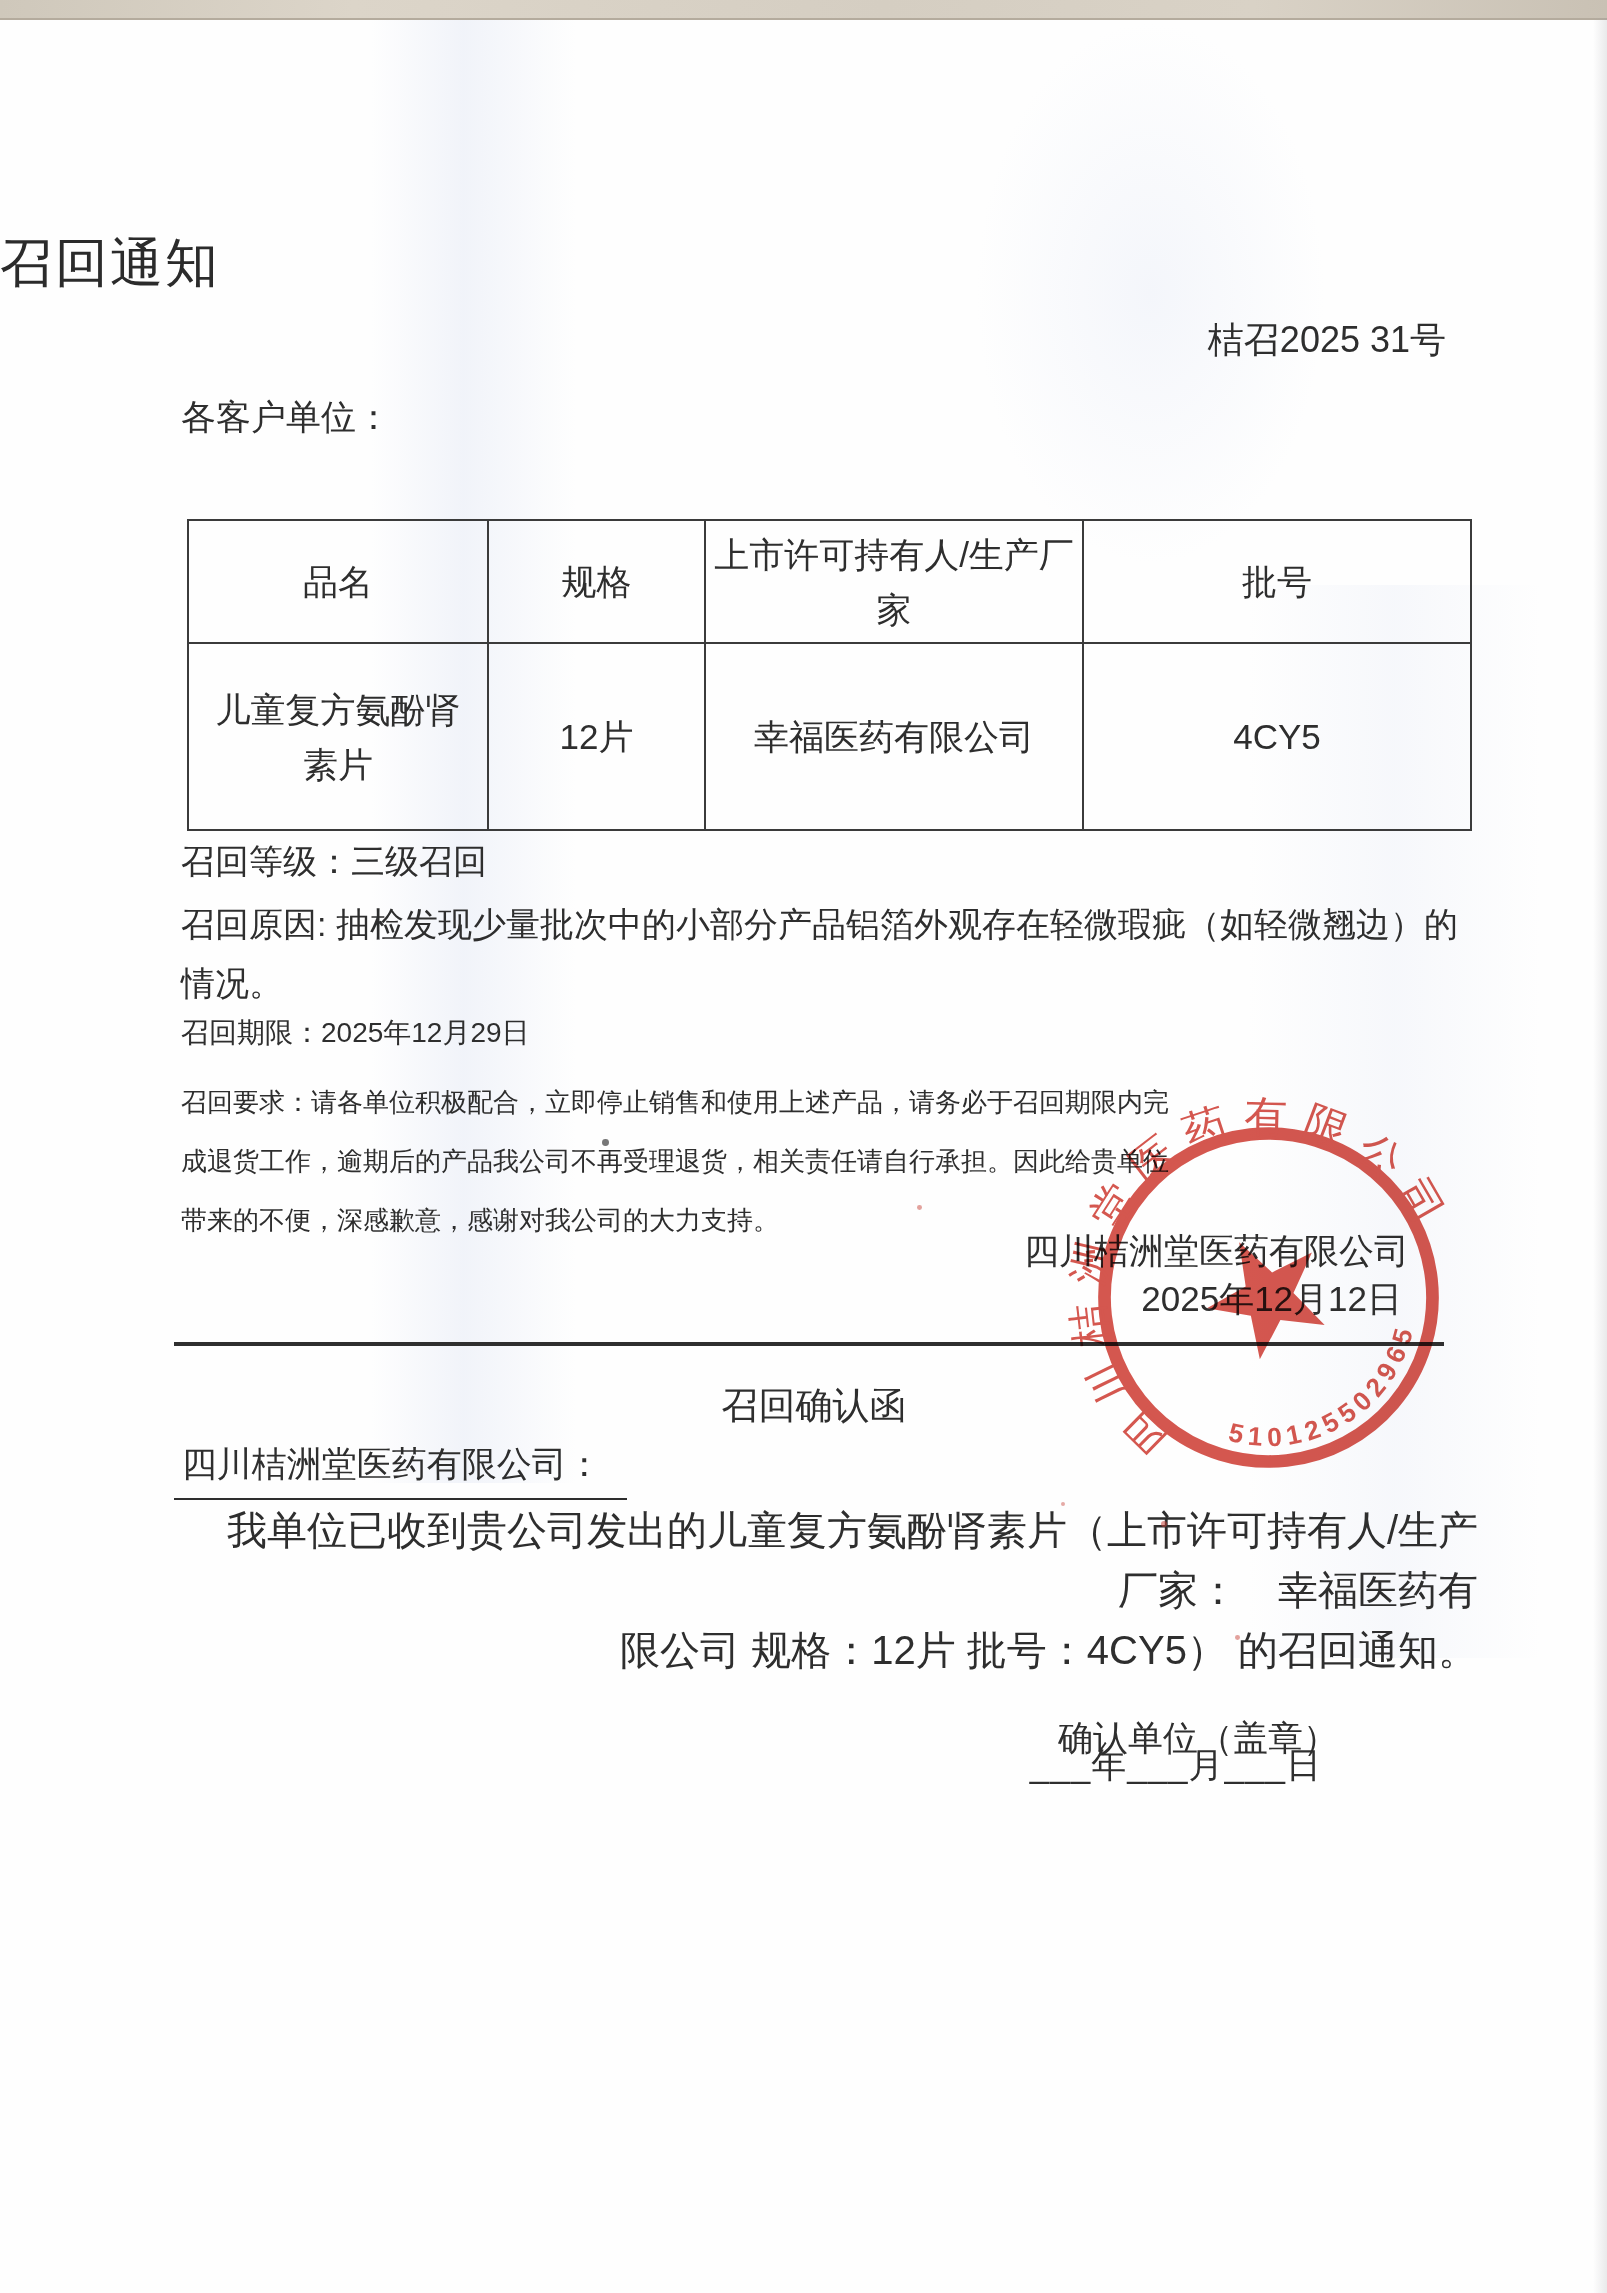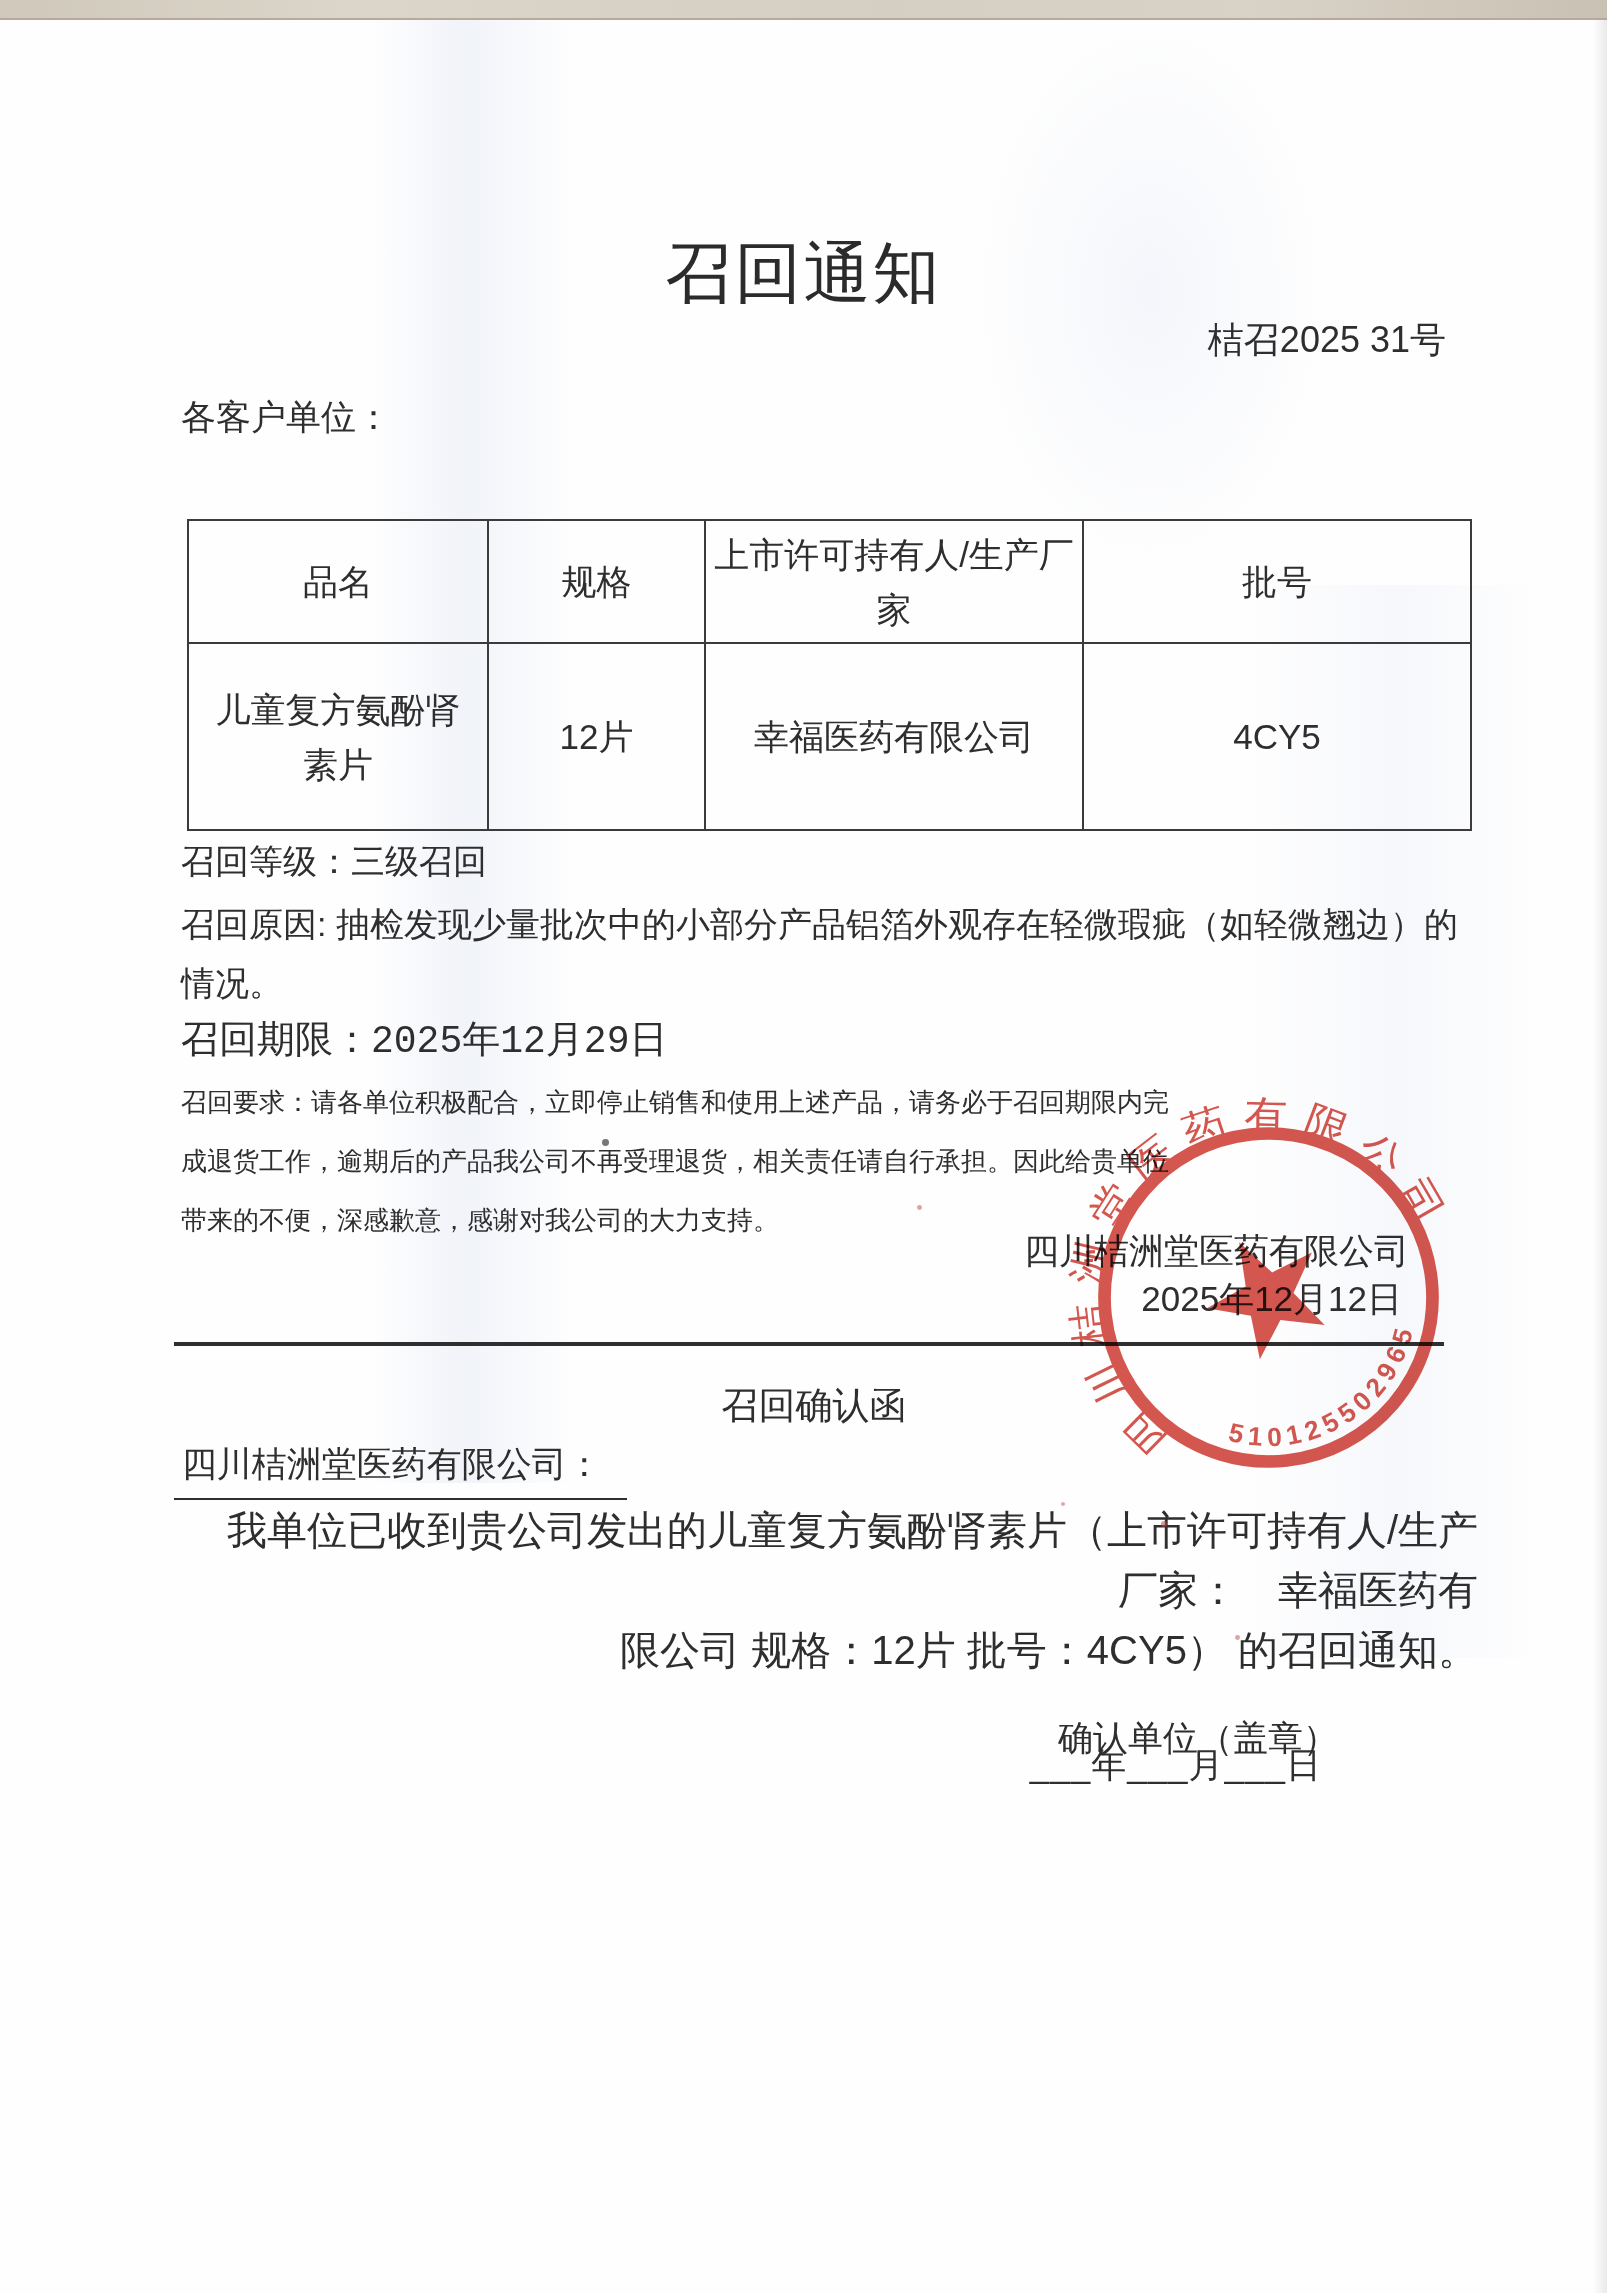--- a/index.html
+++ b/index.html
@@ -19,34 +19,34 @@
   .tint-b{position:absolute;left:975px;top:19.5px;width:351px;height:546px;
     background:radial-gradient(ellipse at center,rgba(229,234,246,.4) 0%,rgba(229,234,246,0) 70%);}
   .tint-c{position:absolute;left:1248px;top:585px;width:293px;height:1073px;
     background:linear-gradient(90deg,rgba(232,236,246,0) 0%,rgba(232,236,246,.35) 50%,rgba(232,236,246,0) 100%);}
   .edge-right{position:absolute;right:0;top:17.6px;width:13.7px;height:2276px;
     background:linear-gradient(90deg,rgba(160,160,165,0) 0%,rgba(160,160,165,.22) 100%);}
 
   .abs{position:absolute;}
   .ml{white-space:pre-line;}
 
-  .doc-title{left:0;right:0;top:228px;text-align:center;font-size:67px;letter-spacing:2px;color:#2b2b2b;}
+  .doc-title{left:0;right:0;top:228px;text-align:left;font-size:53px;letter-spacing:2px;color:#2b2b2b;}
   .doc-number{top:316px;right:161px;font-size:36px;}
   .salutation{left:181px;top:394px;font-size:35px;}
   .intro{left:252px;top:458px;font-size:35px;}
 
   .recall-table{left:187px;top:519px;width:1283px;border-collapse:collapse;table-layout:fixed;font-size:35px;color:#2e2e2e;}
   .recall-table td,.recall-table th{border:2.4px solid #3b3b3b;text-align:center;vertical-align:middle;
     font-weight:400;line-height:55px;white-space:pre-line;padding:0 5.9px;}
   .recall-table .hdr-row{height:123px;padding-left:16px;}
   .recall-table .data-row{height:187px;margin-top:12px;}
 
   .level-line{left:181px;top:839px;font-size:34px;}
   .reason-par{left:181px;top:895px;font-size:34px;line-height:59px;}
-  .deadline-line{left:181px;top:1014px;font-size:38px;font-family:Liberation Mono, monospace;}
+  .deadline-line{left:181px;top:1014px;font-size:28px;}
   .require-par{left:181px;top:1073px;font-size:26px;line-height:59px;}
 
   .sig-block{top:1223px;right:198px;text-align:right;font-size:35px;line-height:55px;}
   .sig-date{top:1276px;right:205px;text-align:right;font-size:35px;}
 
   .divider{left:174px;top:1342px;width:1270px;height:3.9px;background:#2f2f2f;}
 
   .confirm-heading{left:185px;top:1381px;width:1258px;text-align:center;font-size:37px;}
   .confirm-addressee{left:174px;top:1441px;font-size:35px;border-bottom:2.9px solid #2e2e2e;padding:0 25px 9.8px 7.8px;}
   .confirm-body{left:181px;top:1500px;width:1297px;font-size:40px;line-height:60px;text-indent:1em;text-align:right;}

